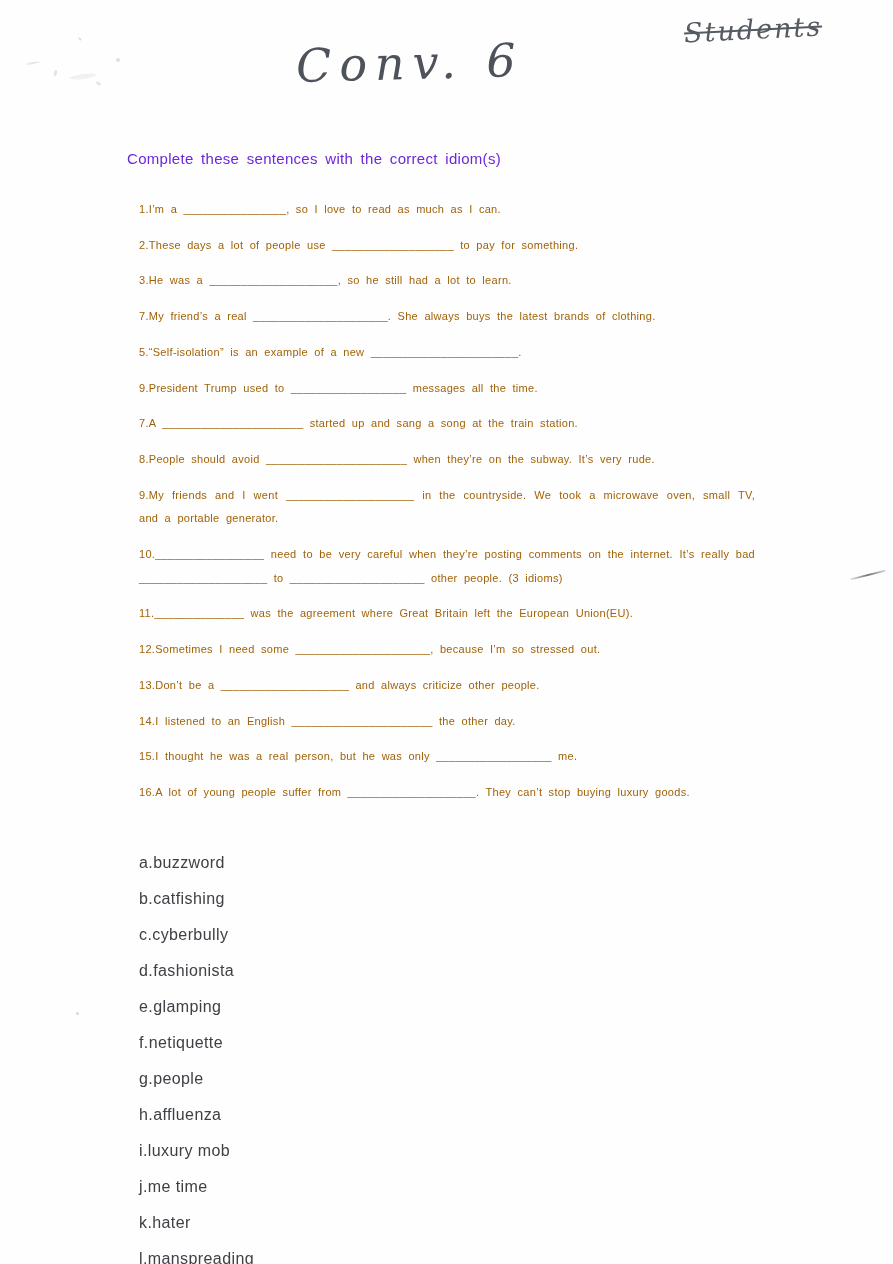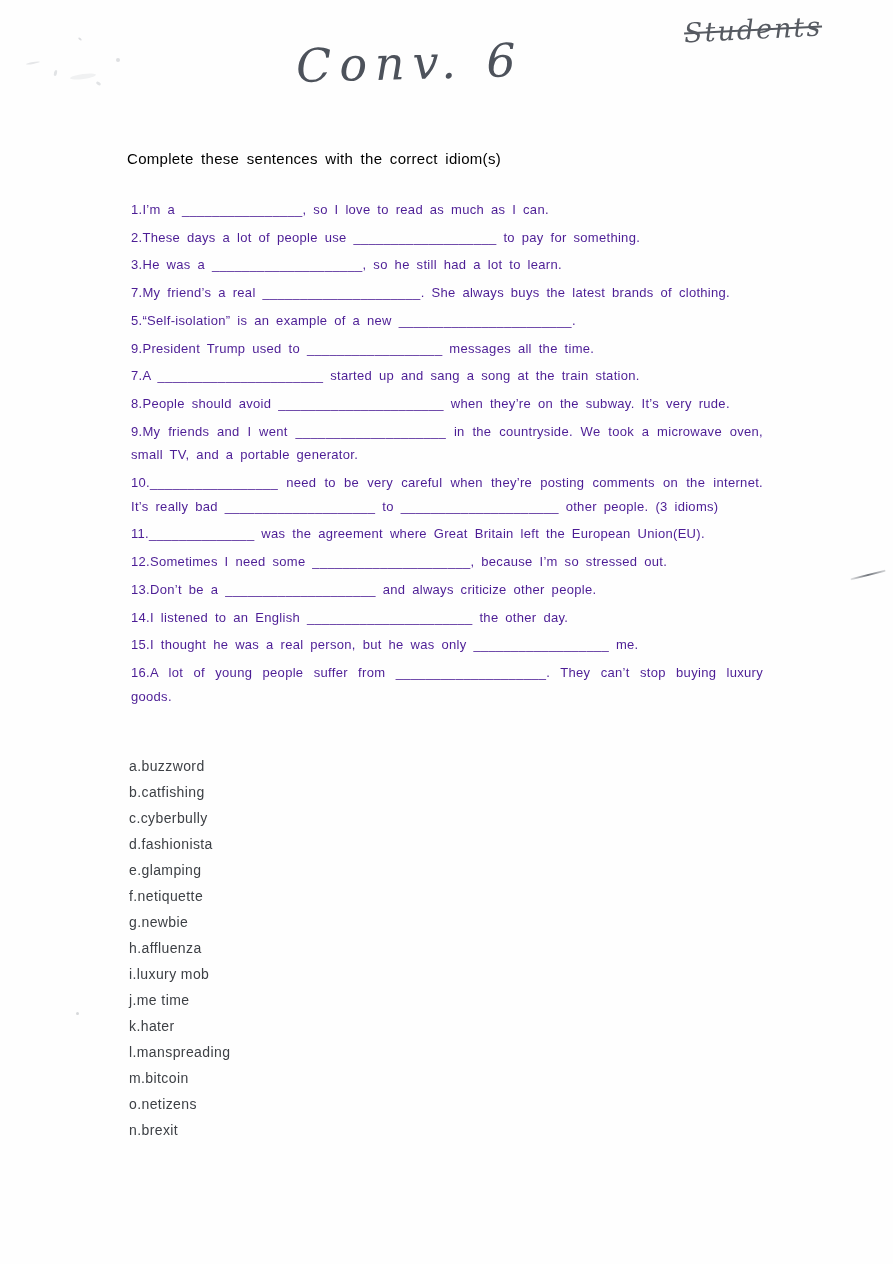--- a/index.html
+++ b/index.html
@@ -48,33 +48,33 @@
     position: absolute; left: 850px; top: 574px;
     width: 36px; height: 2px;
     background: linear-gradient(90deg, rgba(120,124,130,.2), #6f737a, rgba(120,124,130,.3));
     transform: rotate(-14deg); border-radius: 2px;
   }
 
   
   .content { position: absolute; left: 127px; top: 147px; width: 640px; }
   .instruction {
     margin: 0 0 27px 0;
-    font-size: 15px; line-height: 24px; color: #000000;
+    font-size: 15px; line-height: 24px; color: #6d28d9;
     word-spacing: 3px; letter-spacing: 0.3px;
   }
   .sentences p {
-    margin: 4px;
-    font-size: 13px; line-height: 23.7px; color: #4c1d95;
+    margin: 12px;
+    font-size: 11px; line-height: 23.7px; color: #a16207;
     text-align: justify;
     word-spacing: 3px; letter-spacing: 0.3px;
   }
   .word-bank { margin-top: 46px; }
   .word-bank p {
-    margin: 2px;
-    font-size: 14px; line-height: 24px; color: #3d4045;
+    margin: 12px;
+    font-size: 16px; line-height: 24px; color: #3d4045;
     letter-spacing: 0.4px;
   }
 </style>
 </head>
 <body>
 
 <div class="paper">
 
   <div class="smudges">
     <i class="s1"></i>
@@ -115,21 +115,21 @@
       <p>16.A lot of young people suffer from ____________________. They can’t stop buying luxury goods.</p>
     </div>
 
     <div class="word-bank">
       <p>a.buzzword</p>
       <p>b.catfishing</p>
       <p>c.cyberbully</p>
       <p>d.fashionista</p>
       <p>e.glamping</p>
       <p>f.netiquette</p>
-      <p>g.newbie</p>
+      <p>g.people</p>
       <p>h.affluenza</p>
       <p>i.luxury mob</p>
       <p>j.me time</p>
       <p>k.hater</p>
       <p>l.manspreading</p>
       <p>m.bitcoin</p>
       <p>o.netizens</p>
       <p>n.brexit</p>
     </div>
 

